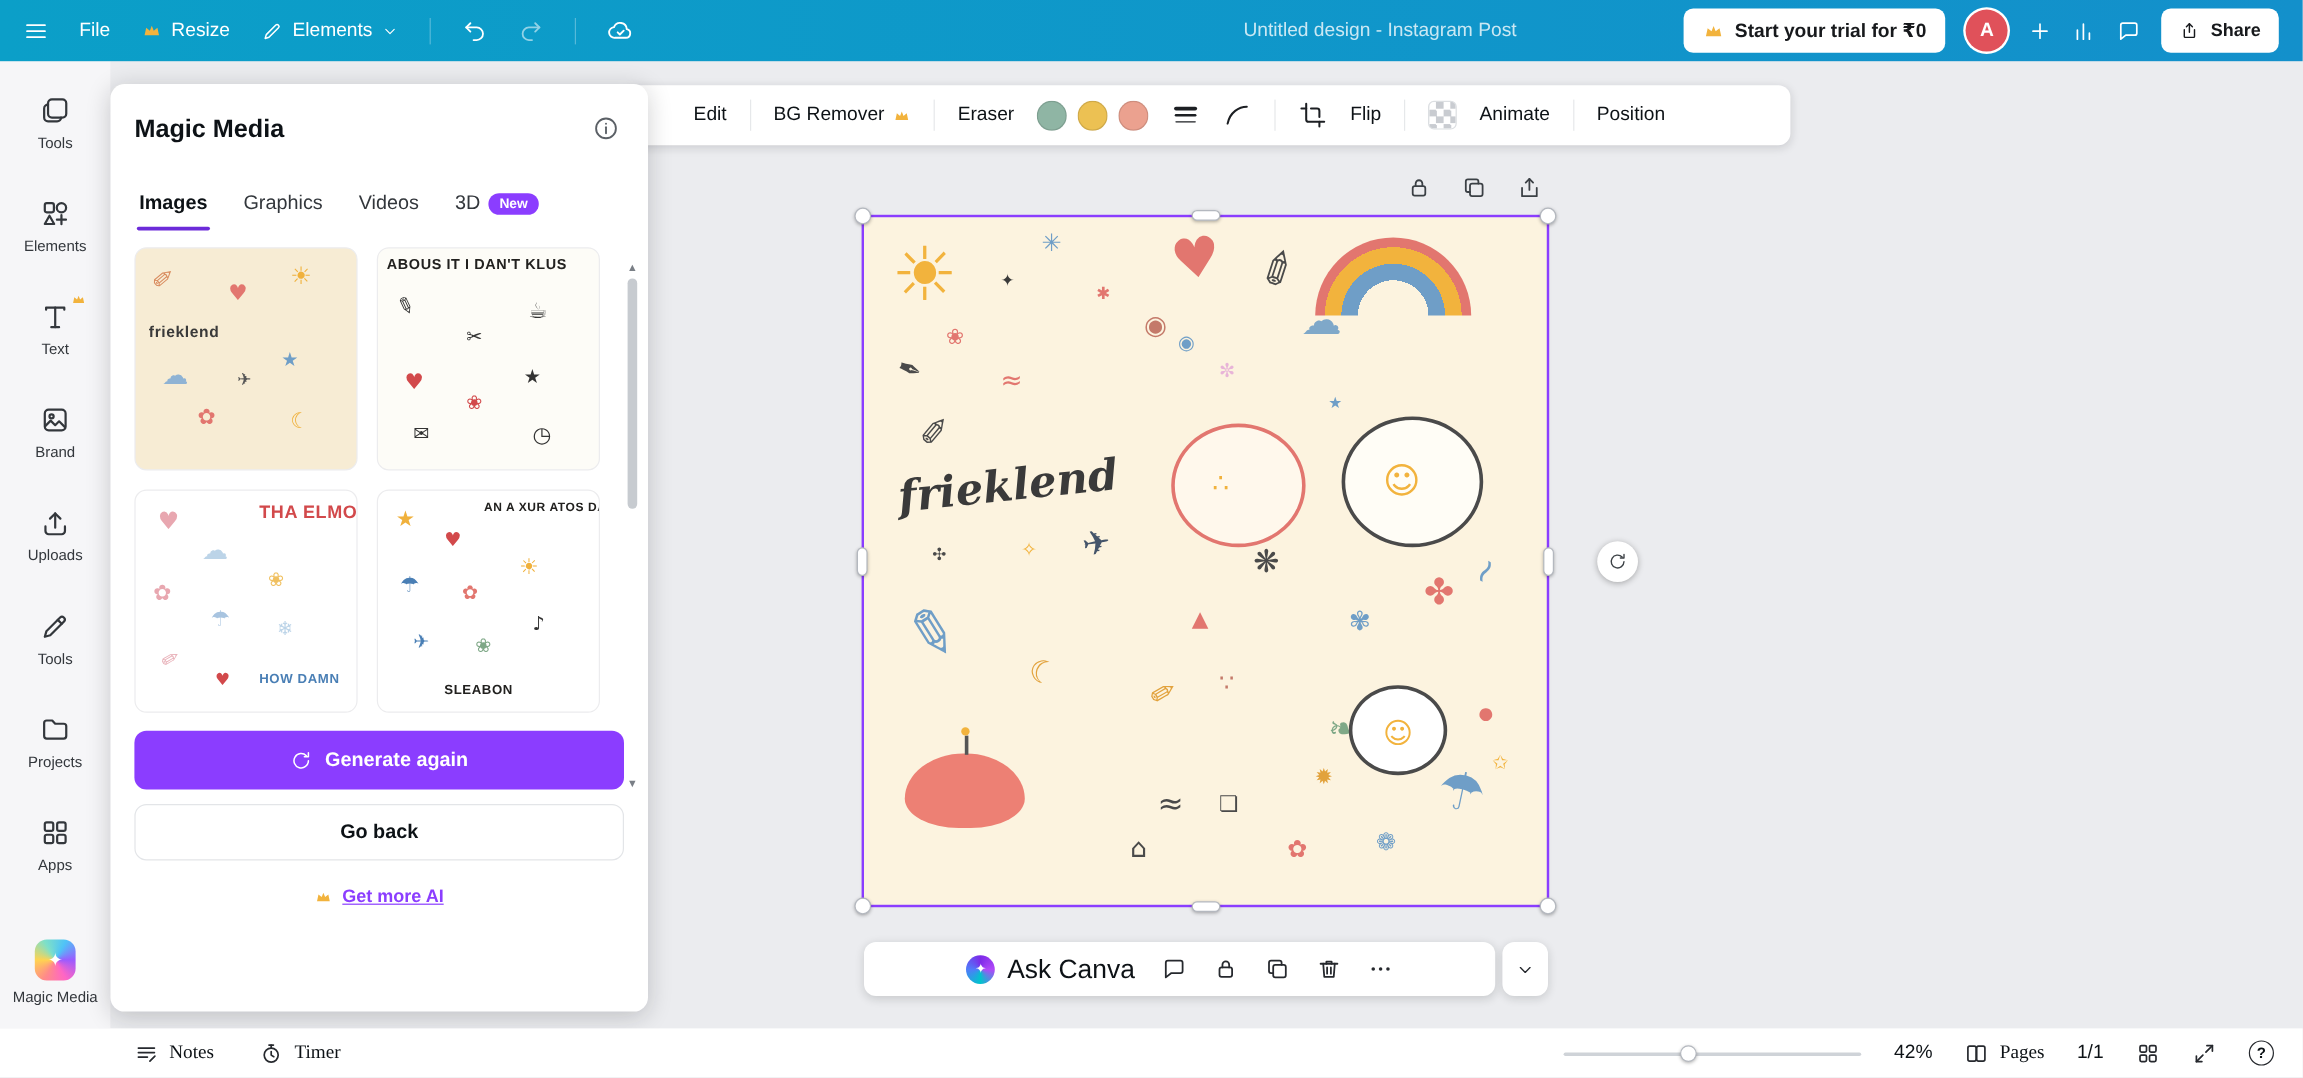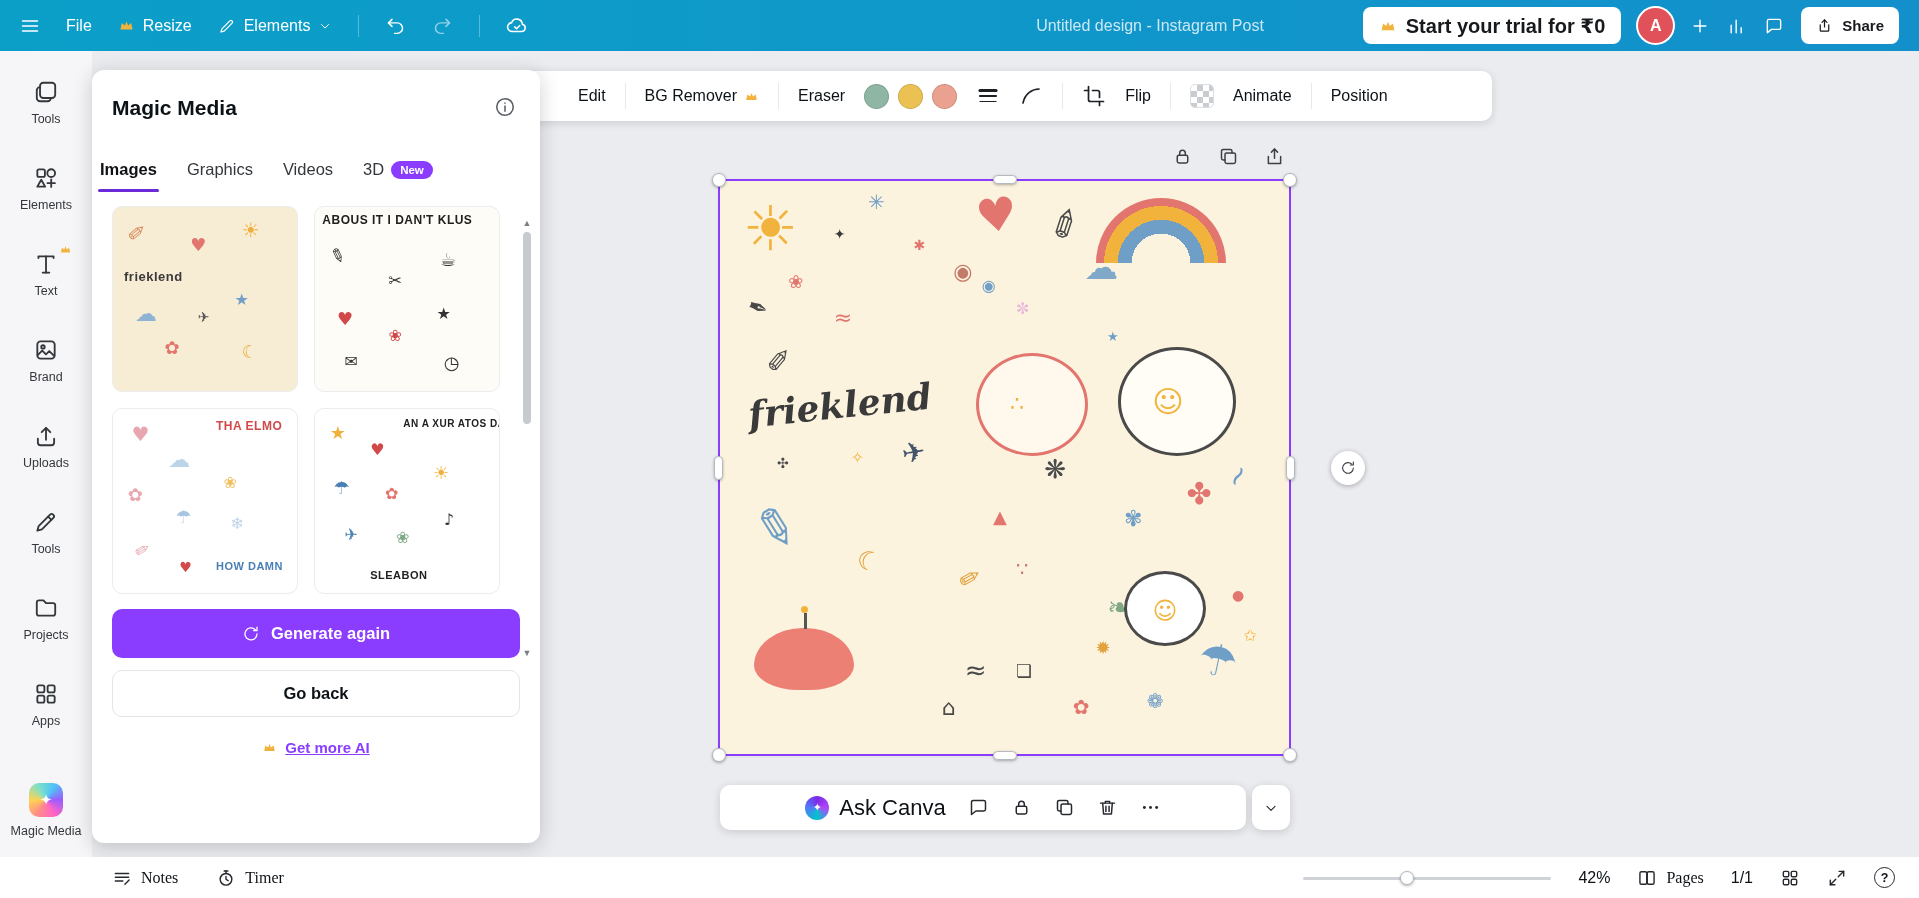--- a/index.html
+++ b/index.html
@@ -8,21 +8,21 @@
   .stage { position:absolute; inset:0; }
   svg.ic { stroke:currentColor; fill:none; stroke-width:1.7; stroke-linecap:round; stroke-linejoin:round; display:block; }
   svg.fill { fill:currentColor; stroke:none; }
 
   
   .topbar { position:absolute; top:0; left:0; right:0; height:51px; background:linear-gradient(90deg,#0b9fc8,#1390cb); color:#fff; display:flex; align-items:center; padding:0 20px; gap:26px; z-index:30; }
   .tb-item { display:flex; align-items:center; gap:8px; font-size:16px; cursor:pointer; white-space:nowrap; }
   .tb-divider { width:1px; height:22px; background:rgba(255,255,255,.3); }
   .tb-title { position:absolute; left:1150px; transform:translateX(-50%); color:rgba(255,255,255,.78); font-size:16px; }
   .tb-right { margin-left:auto; display:flex; align-items:center; gap:17px; }
-  .trial-btn { background:#fff; color:#17191c; border-radius:8px; height:37px; padding:0 16px; display:flex; align-items:center; gap:9px; font-size:20px; font-weight:700; cursor:pointer; }
+  .trial-btn { background:#fff; color:#17191c; border-radius:8px; height:37px; padding:0 16px; display:flex; align-items:center; gap:9px; font-size:16px; font-weight:700; cursor:pointer; }
   .share-btn { background:#fff; color:#17191c; border-radius:8px; height:37px; padding:0 15px; display:flex; align-items:center; gap:9px; font-size:15px; font-weight:700; cursor:pointer; }
   .avatar { width:35px; height:35px; border-radius:50%; background:#e0515a; box-shadow:0 0 0 2px #fff; color:#fff; font-size:16px; font-weight:700; display:flex; align-items:center; justify-content:center; cursor:pointer; }
   .crown { color:#f2b33d; }
 
   
   .sidebar { position:absolute; top:51px; left:0; width:92px; bottom:41px; background:#f6f6f8; display:flex; flex-direction:column; align-items:center; padding-top:8px; z-index:15; }
   .side-item { width:86px; height:86px; border-radius:8px; display:flex; flex-direction:column; align-items:center; justify-content:center; gap:7px; color:#33373c; font-size:12.5px; cursor:pointer; position:relative; }
   .side-item .sic { width:26px; height:26px; }
   .side-crown { position:absolute; top:12px; right:17px; }
   .magic-item { margin-top:auto; margin-bottom:4px; }
@@ -35,21 +35,21 @@
   .swatch-group { display:flex; align-items:center; gap:9px; }
   .swatch { width:25px; height:25px; border-radius:50%; border:1px solid rgba(0,0,0,.12); cursor:pointer; }
   .tool-icn { width:24px; height:24px; cursor:pointer; color:#1c1f23; }
   .checker { width:24px; height:24px; border-radius:5px; border:1px solid #dcdfe2; background:repeating-conic-gradient(#c9ccd1 0 25%, #fff 0 50%); background-size:12px 12px; cursor:pointer; }
 
   
   .panel { position:absolute; left:92px; top:70px; width:448px; height:773px; background:#fff; border-radius:12px; box-shadow:0 4px 20px rgba(20,22,26,.2); z-index:20; }
   .panel-header { display:flex; align-items:flex-start; justify-content:space-between; padding:26px 24px 0 20px; }
   .panel-title { font-size:21px; font-weight:700; }
   .info-btn { color:#5b6066; cursor:pointer; width:22px; height:22px; }
-  .tabs { display:flex; align-items:flex-end; gap:30px; padding:40px 8px 0; }
+  .tabs { display:flex; align-items:flex-end; gap:30px; padding:40px 24px 0; }
   .tab { font-size:16.5px; color:#33373c; padding-bottom:13px; position:relative; cursor:pointer; display:flex; align-items:center; gap:7px; }
   .tab.active { color:#0d1216; font-weight:700; }
   .tab.active::after { content:""; position:absolute; left:-2px; right:-2px; bottom:0; height:3px; border-radius:2px; background:#6c2bd9; }
   .badge-new { background:#8b3dff; color:#fff; font-size:11.5px; font-weight:700; padding:3px 9px; border-radius:11px; }
   .thumbs { display:grid; grid-template-columns:186px 186px; gap:16px; padding:14px 20px 0; }
   .thumb { width:186px; height:186px; border-radius:10px; border:1px solid #ececee; position:relative; overflow:hidden; cursor:pointer; }
   .thumb-glyph { position:absolute; line-height:1; font-family:"DejaVu Sans",sans-serif; pointer-events:none; }
   .thumb-cap { position:absolute; line-height:1.1; font-weight:800; letter-spacing:.5px; pointer-events:none; white-space:nowrap; }
   .panel-scroll { position:absolute; right:7px; top:148px; width:12px; height:440px; }
   .scroll-arrow { position:absolute; left:0; width:12px; text-align:center; font-size:9px; color:#7a7f86; cursor:pointer; }
@@ -459,21 +459,21 @@
           <span class="thumb-glyph" style="left: 8%; top: 22%; color: rgb(51, 51, 51); font-size: 18px; transform: rotate(20deg);">✎</span>
           <span class="thumb-glyph" style="left: 68%; top: 24%; color: rgb(51, 51, 51); font-size: 18px;">☕</span>
           <span class="thumb-glyph" style="left: 40%; top: 36%; color: rgb(51, 51, 51); font-size: 16px;">✂</span>
           <span class="thumb-glyph" style="left: 12%; top: 56%; color: rgb(210, 73, 75); font-size: 18px;">♥</span>
           <span class="thumb-glyph" style="left: 66%; top: 54%; color: rgb(51, 51, 51); font-size: 16px;">★</span>
           <span class="thumb-glyph" style="left: 40%; top: 66%; color: rgb(210, 73, 75); font-size: 16px;">❀</span>
           <span class="thumb-glyph" style="left: 16%; top: 80%; color: rgb(51, 51, 51); font-size: 16px;">✉</span>
           <span class="thumb-glyph" style="left: 70%; top: 80%; color: rgb(51, 51, 51); font-size: 18px;">◷</span>
         </div>
       <div class="thumb" style="background: rgb(255, 255, 255);">
-          <span class="thumb-cap" style="left: 56%; top: 6%; color: rgb(210, 73, 75); font-size: 12px;">THA ELMO</span>
+          <span class="thumb-cap" style="left: 56%; top: 6%; color: rgb(210, 73, 75); font-size: 15px;">THA ELMO</span>
           <span class="thumb-cap" style="left: 56%; top: 82%; color: rgb(74, 127, 181); font-size: 11px;">HOW DAMN</span>
           <span class="thumb-glyph" style="left: 10%; top: 8%; color: rgb(232, 167, 176); font-size: 20px;">♥</span>
           <span class="thumb-glyph" style="left: 30%; top: 22%; color: rgb(188, 212, 232); font-size: 22px;">☁</span>
           <span class="thumb-glyph" style="left: 8%; top: 42%; color: rgb(232, 167, 176); font-size: 18px;">✿</span>
           <span class="thumb-glyph" style="left: 60%; top: 36%; color: rgb(240, 192, 96); font-size: 16px;">❀</span>
           <span class="thumb-glyph" style="left: 34%; top: 54%; color: rgb(168, 196, 224); font-size: 18px;">☂</span>
           <span class="thumb-glyph" style="left: 64%; top: 58%; color: rgb(188, 212, 232); font-size: 16px;">❄</span>
           <span class="thumb-glyph" style="left: 12%; top: 72%; color: rgb(232, 176, 184); font-size: 18px; transform: rotate(-30deg);">✏</span>
           <span class="thumb-glyph" style="left: 36%; top: 82%; color: rgb(210, 73, 75); font-size: 14px;">♥</span>
         </div>

